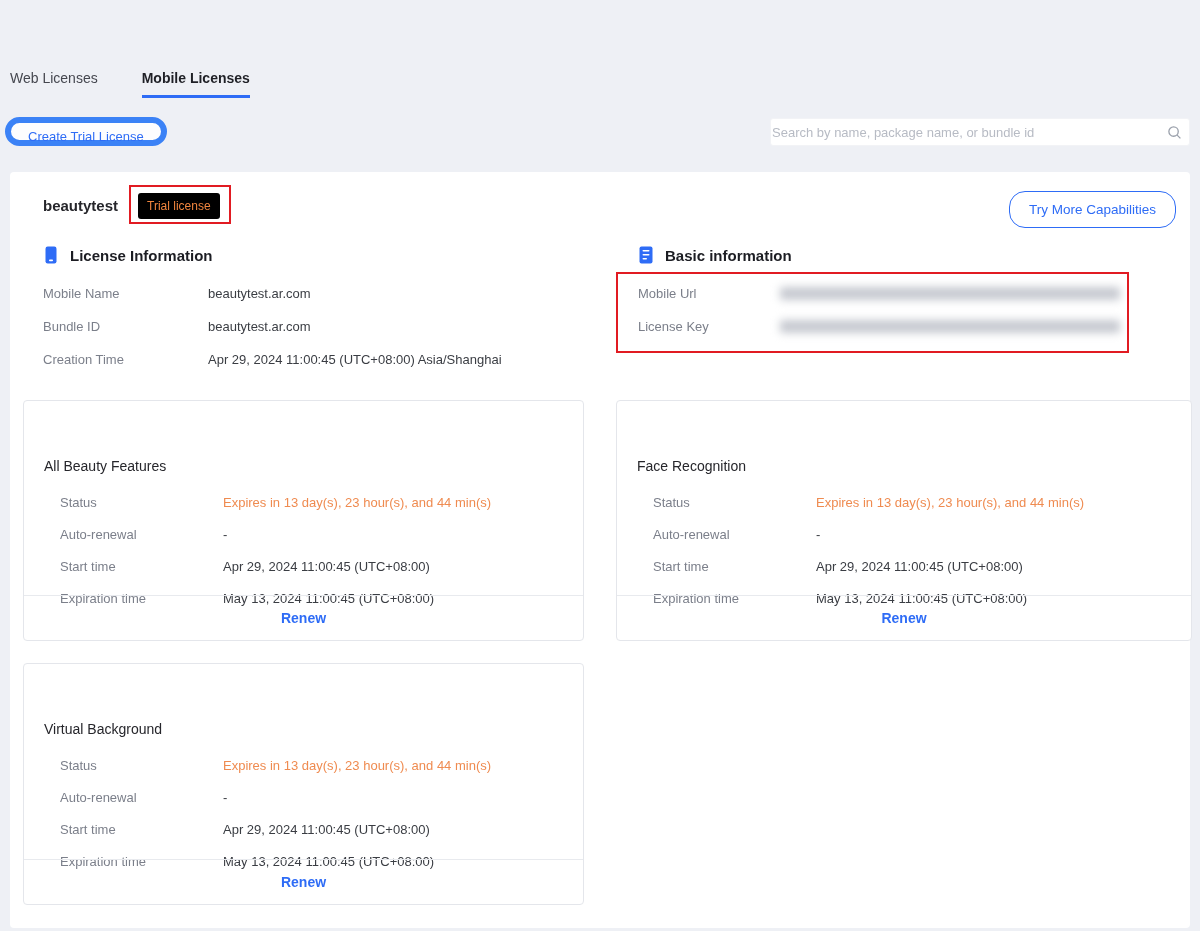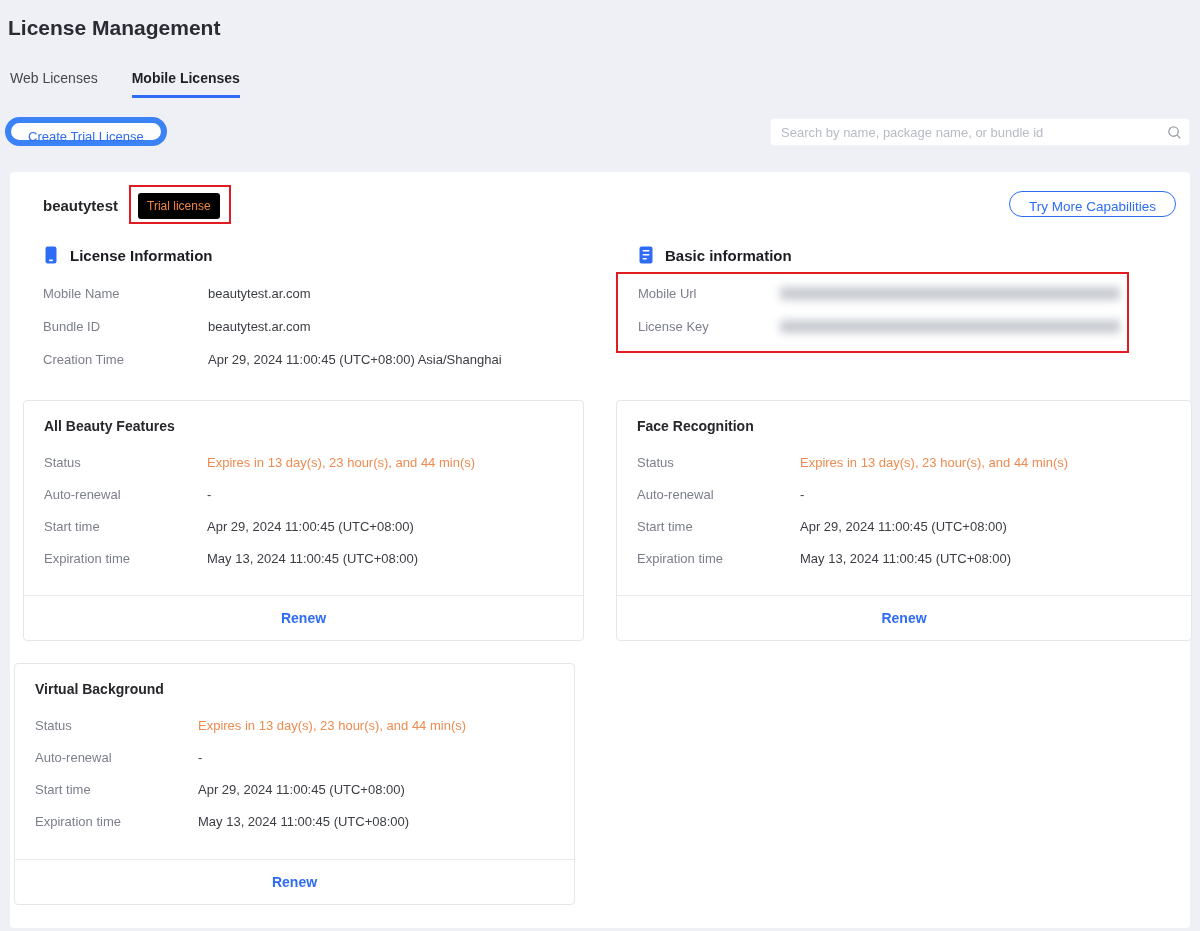--- a/index.html
+++ b/index.html
@@ -1,42 +1,42 @@
 <!DOCTYPE html>
 <html><head>
 <meta charset="utf-8">
 <style>
   * { box-sizing: border-box; margin: 0; padding: 0; }
   body { font-family: "Liberation Sans", sans-serif; background: #e9ebf1; }
   #screen { position: relative; width: 1200px; height: 931px; background: #eef0f5; overflow: hidden; }
 
   .page-title { position: absolute; left: 8px; top: 16px; font-size: 21px; font-weight: bold; color: #2a2b33; }
 
-  .tabs { position: absolute; left: 10px; top: 70px; display: flex; gap: 34px; }
+  .tabs { position: absolute; left: 10px; top: 70px; display: flex; gap: 44px; }
   .tab { font-size: 14px; color: #45474f; padding-bottom: 9px; cursor: pointer; border-bottom: 3px solid transparent; }
   .tab.active { color: #1f2026; font-weight: bold; border-bottom-color: #2e6cf6; }
 
   .create-btn { position: absolute; left: 5px; top: 117px; height: 29px; line-height: 27px; padding: 0 17px;
     border: 6px solid #3b82f6; border-radius: 15px; color: #2e6cf6; font-size: 13px; background: #fdfdfe; cursor: pointer; }
 
   .search-box { position: absolute; left: 770px; top: 118px; width: 420px; height: 28px; background: #ffffff;
     border: 1px solid #f2f3f6; border-radius: 3px; display: flex; align-items: center; }
-  .search-box input { flex: 1; border: none; outline: none; font-size: 13px; color: #3a3d43; padding: 0 10px;
+  .search-box input { flex: 1; border: none; outline: none; font-size: 13px; color: #3a3d43; padding: 0 1px;
     font-family: "Liberation Sans", sans-serif; background: transparent; }
   .search-box input::placeholder { color: #b7bbc4; }
   .search-icon { width: 22px; display: flex; align-items: center; justify-content: center; margin-right: 4px; }
 
   .main-card { position: absolute; left: 10px; top: 172px; width: 1180px; height: 756px; background: #ffffff; border-radius: 4px; }
 
   .lic-name { position: absolute; left: 33px; top: 25px; font-size: 15px; font-weight: bold; color: #26262b; }
   .trial-badge { position: absolute; left: 128px; top: 21px; background: #000000; color: #f0853e;
     font-size: 12px; padding: 6px 9px; border-radius: 3px; }
   .anno-badge { position: absolute; left: 119px; top: 13px; width: 102px; height: 39px; border: 2px solid #e11b22; pointer-events: none; }
 
-  .try-btn { position: absolute; right: 14px; top: 19px; height: 26px; line-height: 29px; padding: 0 19px;
+  .try-btn { position: absolute; right: 14px; top: 19px; height: 37px; line-height: 29px; padding: 0 19px;
     border: 1px solid #2e6cf6; border-radius: 16px; color: #2e6cf6; font-size: 13.5px; background: #ffffff; cursor: pointer; }
 
   .section-header { position: absolute; top: 74px; display: flex; align-items: center; gap: 11px;
     font-size: 15px; font-weight: bold; color: #1c1d23; }
   .section-header.left { left: 33px; }
   .section-header.right { left: 628px; }
 
   .info-col { position: absolute; top: 112px; }
   .info-col.left { left: 33px; width: 560px; }
   .info-col.right { left: 628px; width: 500px; }
@@ -44,39 +44,38 @@
   .info-label { width: 165px; color: #7b7f8a; flex-shrink: 0; }
   .info-col.right .info-label { width: 142px; }
   .info-value { color: #3a3d43; }
   .blur-bar { width: 340px; height: 13px; background: #c6c9d0; border-radius: 2px; filter: blur(4px); }
 
   .anno-keys { position: absolute; left: 606px; top: 100px; width: 513px; height: 81px; border: 2px solid #e11b22; pointer-events: none; }
 
   .feature { position: absolute; width: 561px; height: 241px; border: 1px solid #e4e6eb; border-radius: 4px; background: #fff; }
   .feature.a { left: 13px; top: 228px; }
   .feature.b { left: 606px; top: 228px; width: 576px; }
-  .feature.c { left: 4px; top: 491px; height: 242px; }
+  .feature.c { left: 13px; top: 491px; height: 242px; }
   .feature-inner { padding: 17px 20px 0; }
-  .f-title { font-size: 14px; font-weight: bold; color: #26262b; margin-bottom: 19px; }
-  .f-row { display: flex; align-items: center; height: 19px; margin-bottom: 13px; font-size: 13px; }
+  .f-title { font-size: 14px; font-weight: normal; color: #26262b; margin-bottom: 19px; margin-top: 40px; }
+  .f-row { display: flex; align-items: center; height: 19px; margin-bottom: 13px; font-size: 13px; margin-left: 16px; }
   .f-label { width: 163px; color: #7b7f8a; flex-shrink: 0; }
   .f-value { color: #3a3d43; }
   .f-value.orange { color: #ef8b50; }
   .f-footer { position: absolute; left: 0; right: 0; bottom: 0; height: 45px; border-top: 1px solid #e8eaee;
     display: flex; align-items: center; justify-content: center; }
   .renew-link { color: #2e6cf6; font-weight: bold; font-size: 14px; cursor: pointer; }
 
   .hdr-icon { display: inline-flex; width: 16px; height: 18px; }
 </style>
 </head>
 <body>
 
 <div id="screen">
 
-  <div class="page-title">License Management</div>
 
   <div class="tabs">
     <div class="tab">Web Licenses</div>
     <div class="tab active">Mobile Licenses</div>
   </div>
 
   <button class="create-btn">Create Trial License</button>
 
   <div class="search-box">
     <input type="text" placeholder="Search by name, package name, or bundle id" style="">

